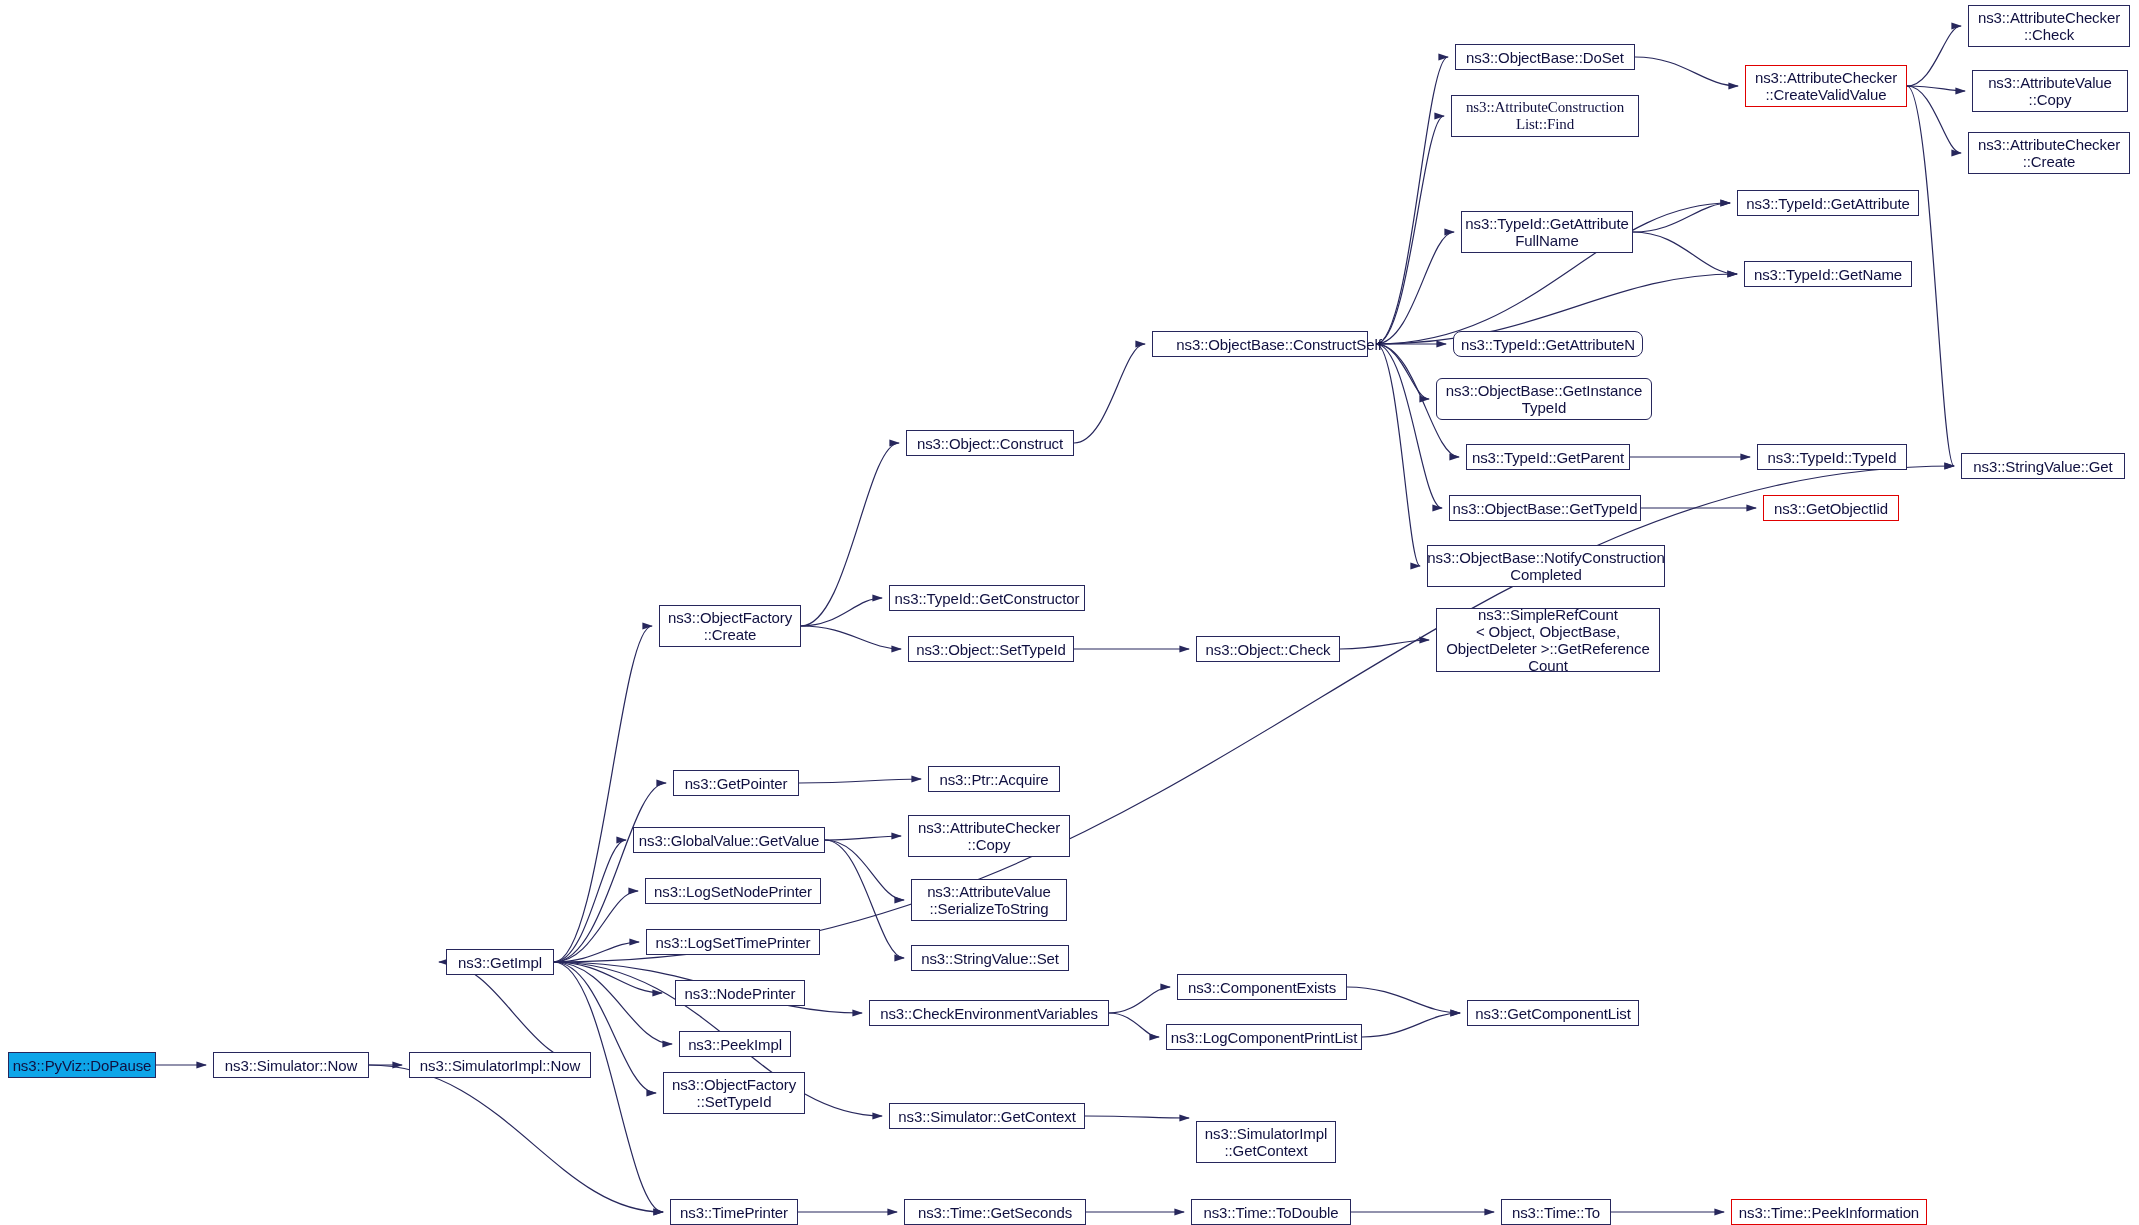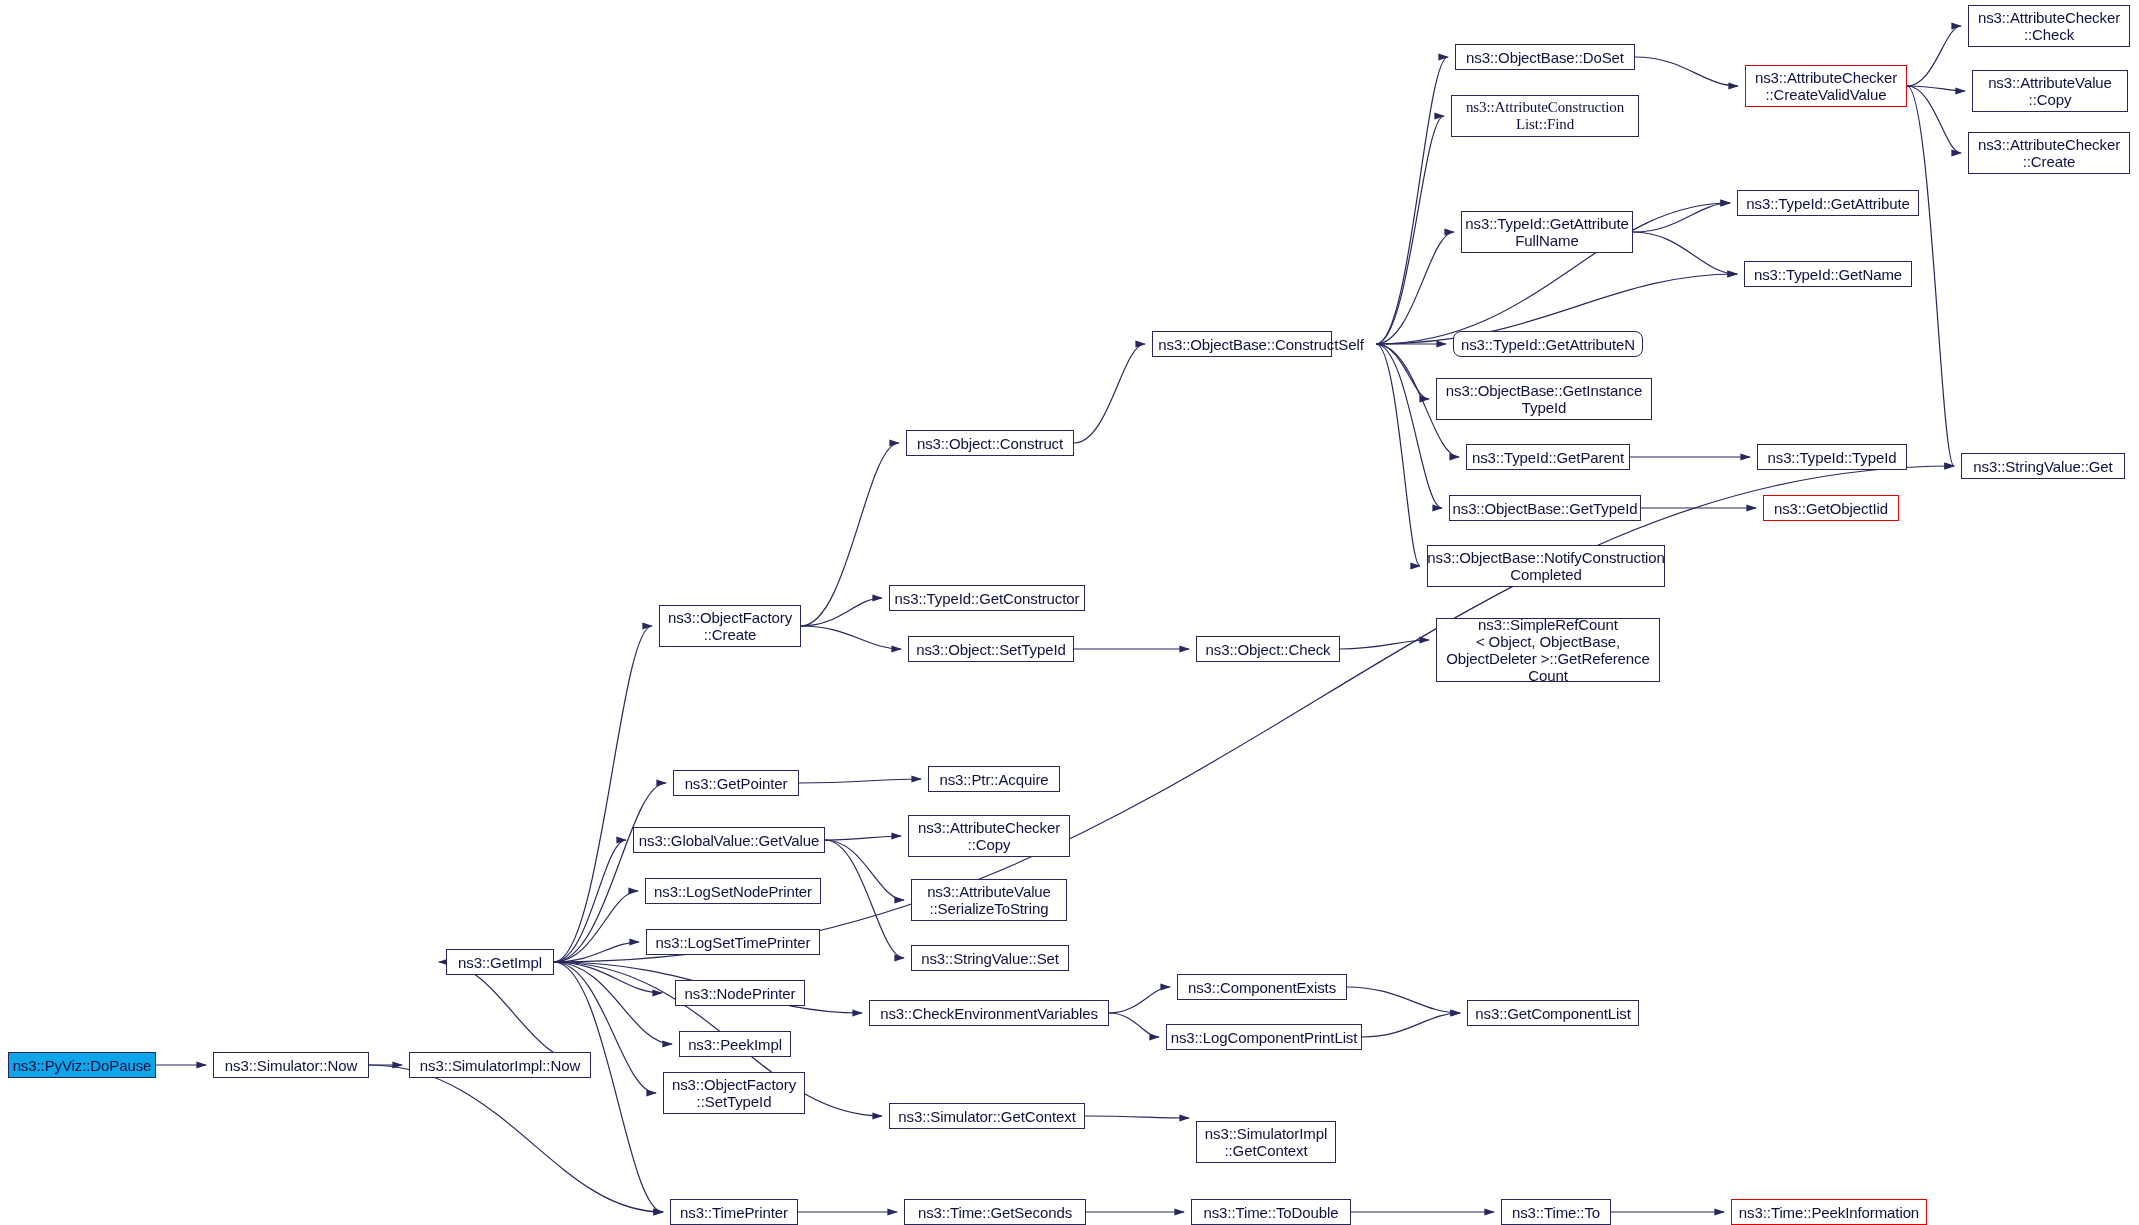--- a/index.html
+++ b/index.html
@@ -143,33 +143,33 @@
       <div class="node" style="left: 1166px; top: 1024px; width: 196px; height: 26px;">ns3::LogComponentPrintList</div>
       <div class="node" style="left: 1467px; top: 1000px; width: 172px; height: 26px;">ns3::GetComponentList</div>
       <div class="node" style="left: 1196px; top: 1097px; width: 140px; height: 42px; margin-top: 24px;">ns3::SimulatorImpl
 ::GetContext</div>
       <div class="node" style="left: 1191px; top: 1199px; width: 160px; height: 26px;">ns3::Time::ToDouble</div>
       <div class="node" style="left: 1501px; top: 1199px; width: 110px; height: 26px;">ns3::Time::To</div>
       <div class="node red" style="left: 1731px; top: 1199px; width: 196px; height: 26px;">ns3::Time::PeekInformation</div>
       <div class="node" style="left: 889px; top: 585px; width: 196px; height: 26px;">ns3::TypeId::GetConstructor</div>
       <div class="node" style="left: 908px; top: 636px; width: 166px; height: 26px;">ns3::Object::SetTypeId</div>
       <div class="node" style="left: 1196px; top: 636px; width: 144px; height: 26px;">ns3::Object::Check</div>
-      <div class="node" style="left: 1436px; top: 608px; width: 224px; height: 64px; margin-top: 10px;">ns3::SimpleRefCount
+      <div class="node" style="left: 1436px; top: 608px; width: 224px; height: 64px;">ns3::SimpleRefCount
 &lt; Object, ObjectBase,
 ObjectDeleter &gt;::GetReference
 Count</div>
       <div class="node" style="left: 906px; top: 430px; width: 168px; height: 26px;">ns3::Object::Construct</div>
-      <div class="node" style="left: 1152px; top: 331px; width: 180px; height: 26px; padding-left: 40px;">ns3::ObjectBase::ConstructSelf</div>
+      <div class="node" style="left: 1152px; top: 331px; width: 216px; height: 26px; padding-left: 40px;">ns3::ObjectBase::ConstructSelf</div>
       <div class="node" style="left: 1455px; top: 44px; width: 180px; height: 26px;">ns3::ObjectBase::DoSet</div>
       <div class="node" style="left: 1451px; top: 95px; width: 188px; height: 42px; font-family: Liberation Serif, serif;">ns3::AttributeConstruction
 List::Find</div>
       <div class="node" style="left: 1461px; top: 211px; width: 172px; height: 42px;">ns3::TypeId::GetAttribute
 FullName</div>
       <div class="node" style="left: 1453px; top: 331px; width: 190px; height: 26px; border-radius: 8px;">ns3::TypeId::GetAttributeN</div>
-      <div class="node" style="left: 1436px; top: 378px; width: 216px; height: 42px;">ns3::ObjectBase::GetInstance
+      <div class="node" style="left: 1436px; top: 378px; width: 216px; height: 42px; border-radius: 6px;">ns3::ObjectBase::GetInstance
 TypeId</div>
       <div class="node" style="left: 1466px; top: 444px; width: 164px; height: 26px;">ns3::TypeId::GetParent</div>
       <div class="node" style="left: 1449px; top: 495px; width: 192px; height: 26px;">ns3::ObjectBase::GetTypeId</div>
       <div class="node" style="left: 1427px; top: 545px; width: 238px; height: 42px;">ns3::ObjectBase::NotifyConstruction
 Completed</div>
       <div class="node red" style="left: 1745px; top: 65px; width: 162px; height: 42px;">ns3::AttributeChecker
 ::CreateValidValue</div>
       <div class="node" style="left: 1737px; top: 190px; width: 182px; height: 26px;">ns3::TypeId::GetAttribute</div>
       <div class="node" style="left: 1744px; top: 261px; width: 168px; height: 26px;">ns3::TypeId::GetName</div>
       <div class="node" style="left: 1757px; top: 444px; width: 150px; height: 26px;">ns3::TypeId::TypeId</div>

